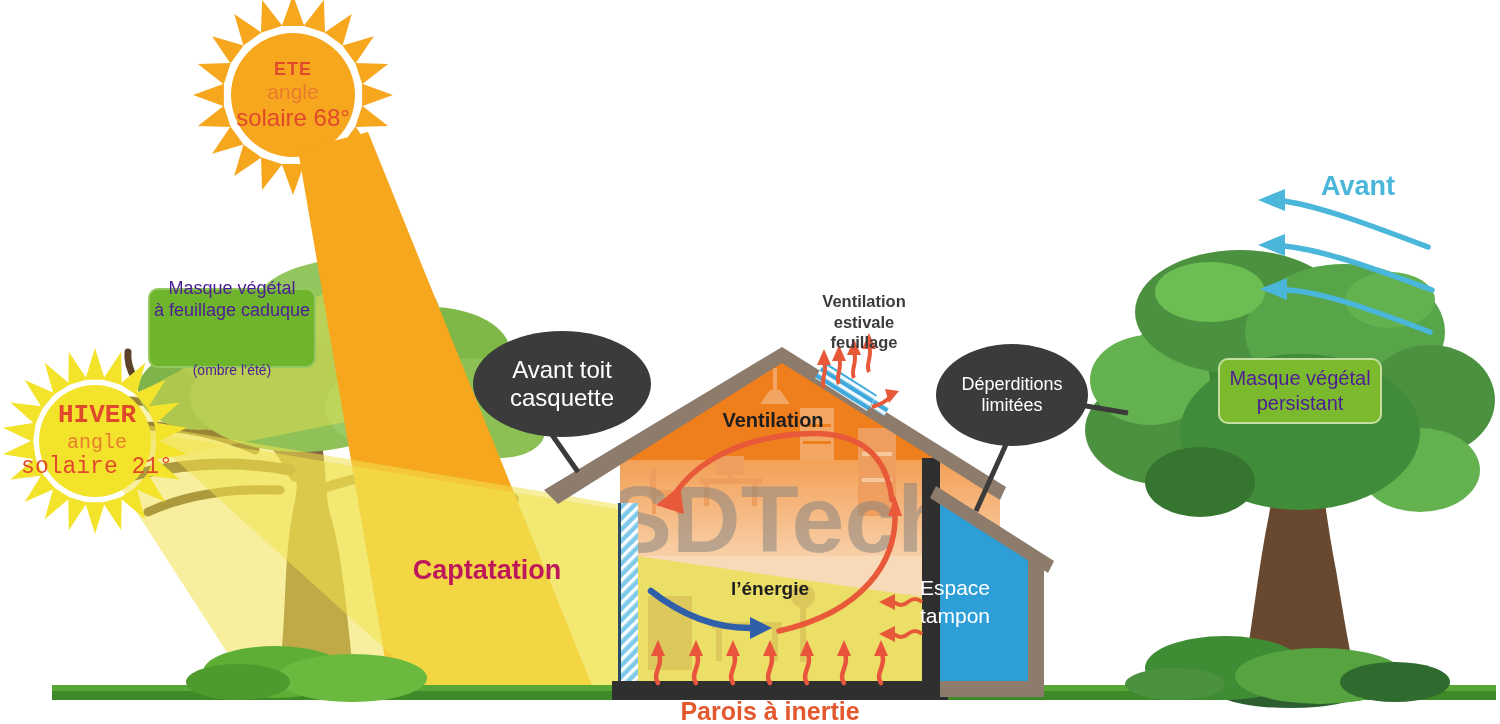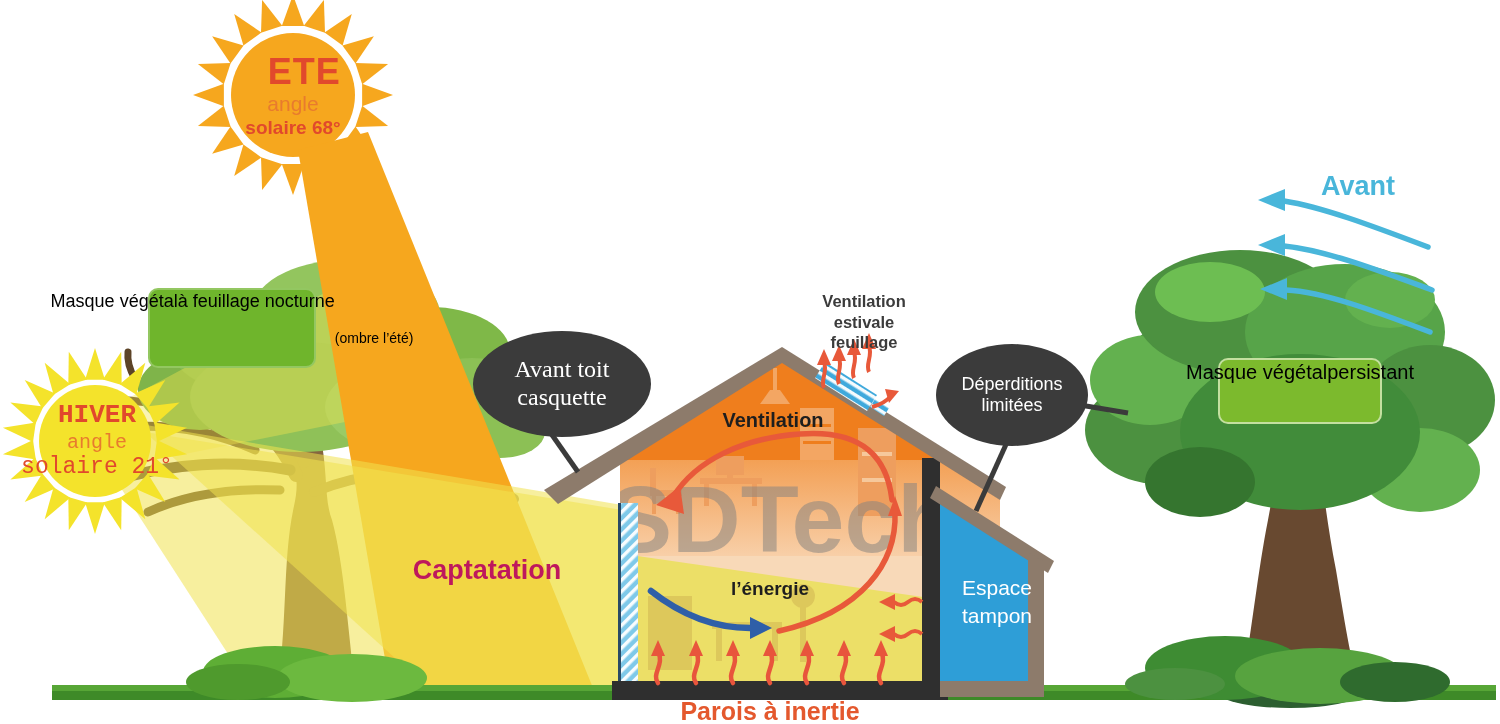--- a/index.html
+++ b/index.html
@@ -1,41 +1,41 @@
 <!DOCTYPE html>
 <html style="--sun-orange: #F6A71E; --sun-text-red: #E1492C; --sun-text-orange: #E87B2E; --sun-yellow: #F4E32B; --beam-yellow: #F0E24F; --ground-light: #57A636; --ground-dark: #3E8A28; --label-green: #6FB52C; --label-green-light: #7CBA2D; --bubble-dark: #3B3B3B; --roof-taupe: #8D7B6B; --attic-orange: #EF7E1D; --band-orange: #F4A763; --floor-peach: #F8D9B8; --furniture-orange: #EE9E5E; --interior-yellow: #ECDF67; --wall-hatch-blue: #7FC9E9; --skylight-blue: #3FA9DC; --tampon-blue: #2E9ED7; --slab-dark: #2F2F2F; --accent-red: #E8573A; --arrow-blue: #2F5FA8; --wind-blue: #49B6DA; --text-dark: #3B3B3B; --parois-red: #E4582D; --watermark-gray: #8B8680;"><head>
 <meta charset="utf-8">
 <style>
   html,body{margin:0;padding:0;background:#fff;}
   #stage{position:relative;width:1500px;height:724px;overflow:hidden;font-family:"Liberation Sans",sans-serif;background:#fff;}
   #scene{position:absolute;left:0;top:0;}
   .lbl{position:absolute;transform:translate(-50%,-50%);text-align:center;line-height:1.15;white-space:nowrap;}
   .ete{color:var(--sun-text-red);}
-  .ete .l1{font-size:36px;font-weight:bold;letter-spacing:1px;text-align:right;}
+  .ete .l1{font-size:18px;font-weight:bold;letter-spacing:1px;}
   .ete .l2{font-size:21px;color:var(--sun-text-orange);}
-  .ete .l3{font-size:19px;font-weight:bold;}
+  .ete .l3{font-size:24px;}
   .hiver{color:var(--sun-text-red);font-family:Liberation Mono, monospace;}
   .hiver .l1{font-size:26px;font-weight:bold;}
   .hiver .l2{font-size:20px;color:var(--sun-text-orange);}
   .hiver .l3{font-size:23px;}
-  .gbox{position:absolute;border-radius:10px;color:#000000;text-align:center;display:flex;flex-direction:row;justify-content:center;line-height:1.25;}
+  .gbox{position:absolute;border-radius:10px;color:#4c1d95;text-align:center;display:flex;flex-direction:column;justify-content:center;line-height:1.25;}
   .gbox div{white-space:nowrap;}
   #masque-caduque{left:148px;top:288px;width:168px;height:80px;background:var(--label-green);border:2px solid rgba(255,255,255,0.25);box-sizing:border-box;}
   #masque-caduque .l1,#masque-caduque .l2{font-size:18px;}
   #masque-caduque .l3{font-size:14px;margin-top:40px;}
   #masque-persistant{left:1218px;top:358px;width:164px;height:66px;background:var(--label-green-light);border:2px solid rgba(255,255,255,0.55);box-sizing:border-box;}
   #masque-persistant div{font-size:20px;}
   .bubbletxt{color:#fff;}
-  #avant-toit-txt{left:562px;top:384px;font-size:24px;font-family:Liberation Serif, serif;}
+  #avant-toit-txt{left:562px;top:384px;font-size:24px;}
   #deperditions-txt{left:1012px;top:395px;font-size:18px;}
   #ventilation-txt{left:773px;top:420px;font-size:20px;font-weight:bold;color:#1e1e1e;}
   #vent-estivale-txt{left:864px;top:322px;font-size:16.5px;font-weight:bold;color:var(--text-dark);line-height:1.25;}
   #captation-txt{left:487px;top:571px;font-size:27px;color:#be185d;font-weight:bold;line-height:1.1;}
   #stocker-txt{left:770px;top:589px;font-size:19px;font-weight:bold;color:#1e1e1e;}
-  #espace-txt{position:absolute;left:962px;top:574px;color:#fff;font-size:21px;line-height:1.35;text-align:left;}
+  #espace-txt{position:absolute;left:920px;top:574px;color:#fff;font-size:21px;line-height:1.35;text-align:left;}
   #parois-txt{left:770px;top:711px;font-size:25px;font-weight:bold;color:var(--parois-red);}
   #vent-txt{left:1358px;top:187px;font-size:27px;font-weight:bold;color:var(--wind-blue);}
 </style>
 </head>
 <body>
 
 <div id="stage">
 <svg id="scene" width="1500" height="724" viewBox="0 0 1500 724">
   <defs>
     <pattern id="hb" width="8" height="8" patternTransform="rotate(45)" patternUnits="userSpaceOnUse">
@@ -292,21 +292,21 @@
   <div class="l2">angle</div>
   <div class="l3">solaire 68°</div>
 </div>
 <div class="lbl hiver" style="left:97px;top:441px;">
   <div class="l1">HIVER</div>
   <div class="l2">angle</div>
   <div class="l3">solaire 21°</div>
 </div>
 <div class="gbox" id="masque-caduque">
   <div class="l1">Masque végétal</div>
-  <div class="l2">à feuillage nocturne</div>
+  <div class="l2">à feuillage caduque</div>
   <div class="l3">(ombre l’été)</div>
 </div>
 <div class="lbl bubbletxt" id="avant-toit-txt">
   <div>Avant toit</div>
   <div>casquette</div>
 </div>
 <div class="lbl bubbletxt" id="deperditions-txt">
   <div>Déperditions</div>
   <div>limitées</div>
 </div>

